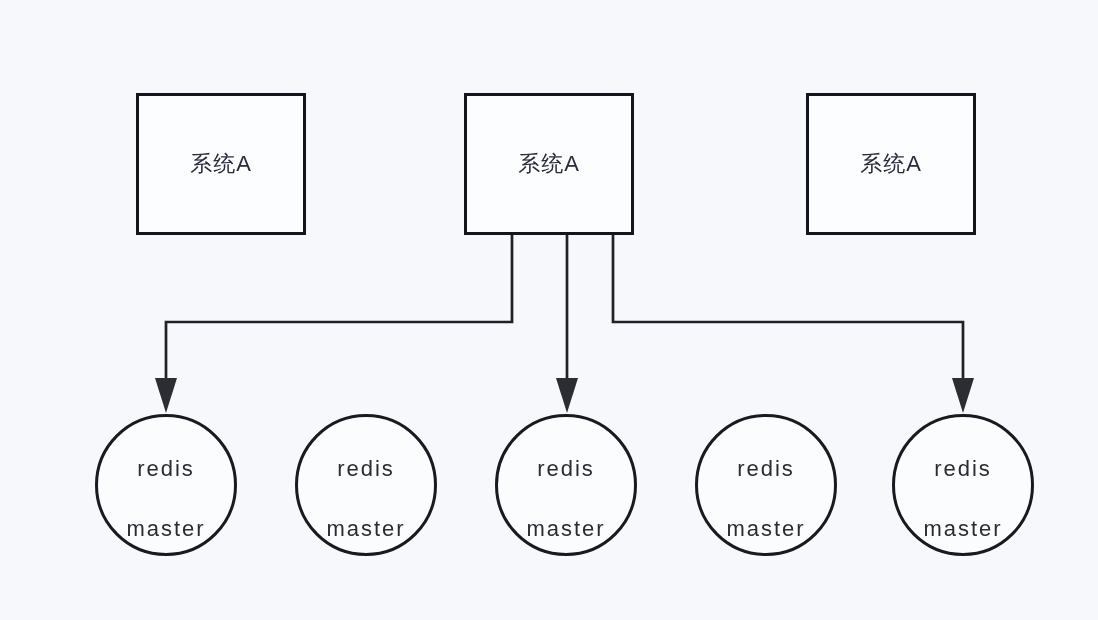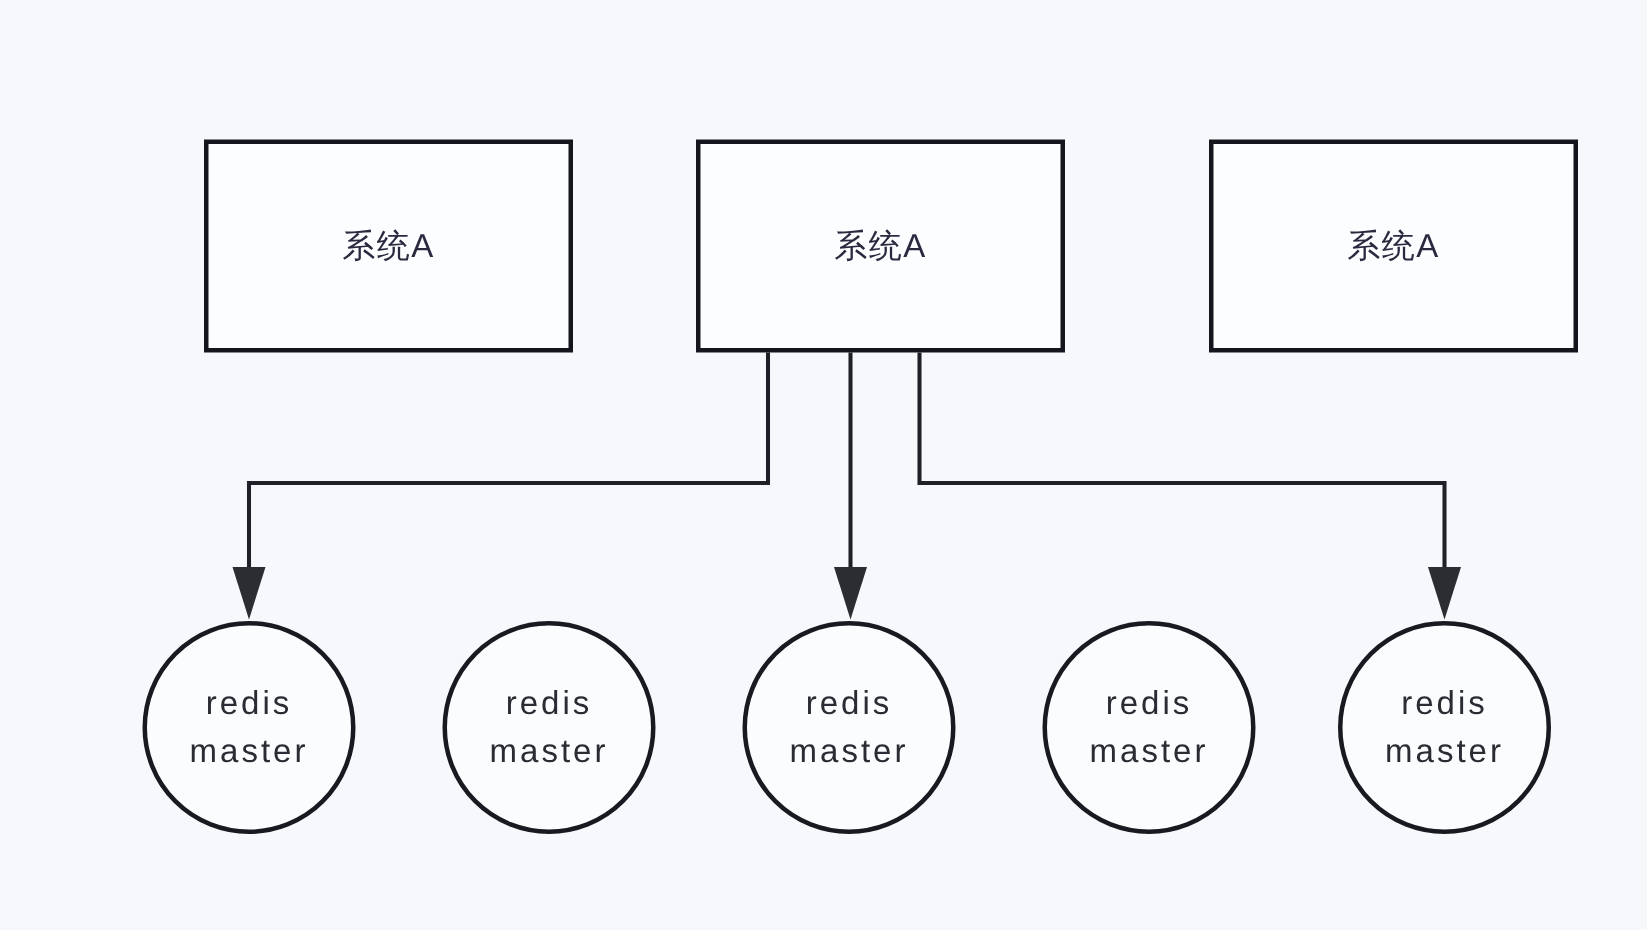--- a/index.html
+++ b/index.html
@@ -17,21 +17,21 @@
   }
   svg.connectors {
     position: absolute;
     left: 0;
     top: 0;
     z-index: 1;
   }
   .sysbox {
     position: absolute;
     box-sizing: border-box;
-    width: 246px;
+    width: 170px;
     height: 142px;
     background: #fcfdfe;
     border: 3px solid #15151d;
     display: flex;
     align-items: center;
     justify-content: center;
     z-index: 2;
   }
   .sysbox .label {
     font-size: 22px;
@@ -50,20 +50,21 @@
     flex-direction: column;
     align-items: center;
     justify-content: center;
     z-index: 2;
   }
   .node .line {
     font-size: 22px;
     line-height: 32px;
     color: #2b2b33;
     letter-spacing: 2px;
+    margin-top: 28px;
   }
   .watermark {
     position: absolute;
     right: 9px;
     bottom: 6px;
     font-size: 18px;
     color: #c9ccd3;
     letter-spacing: 0.5px;
     z-index: 3;
   }

